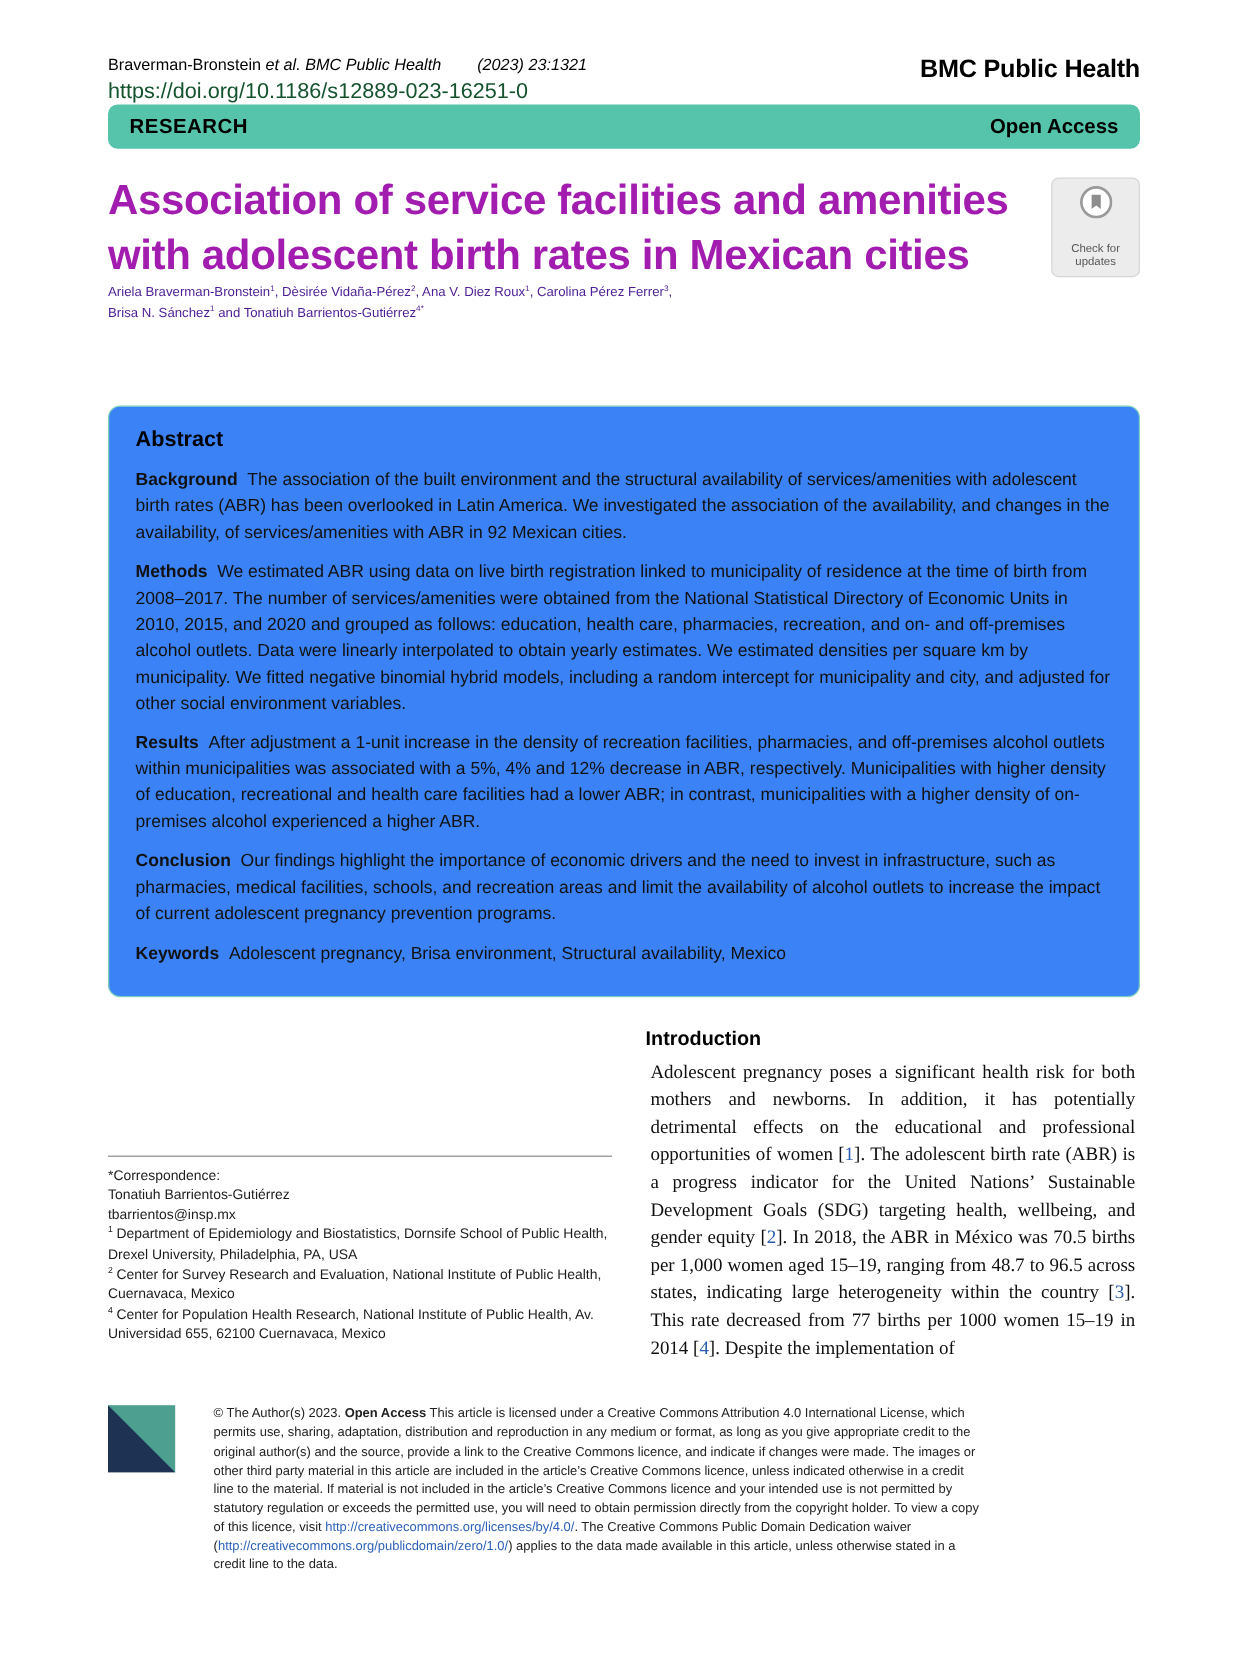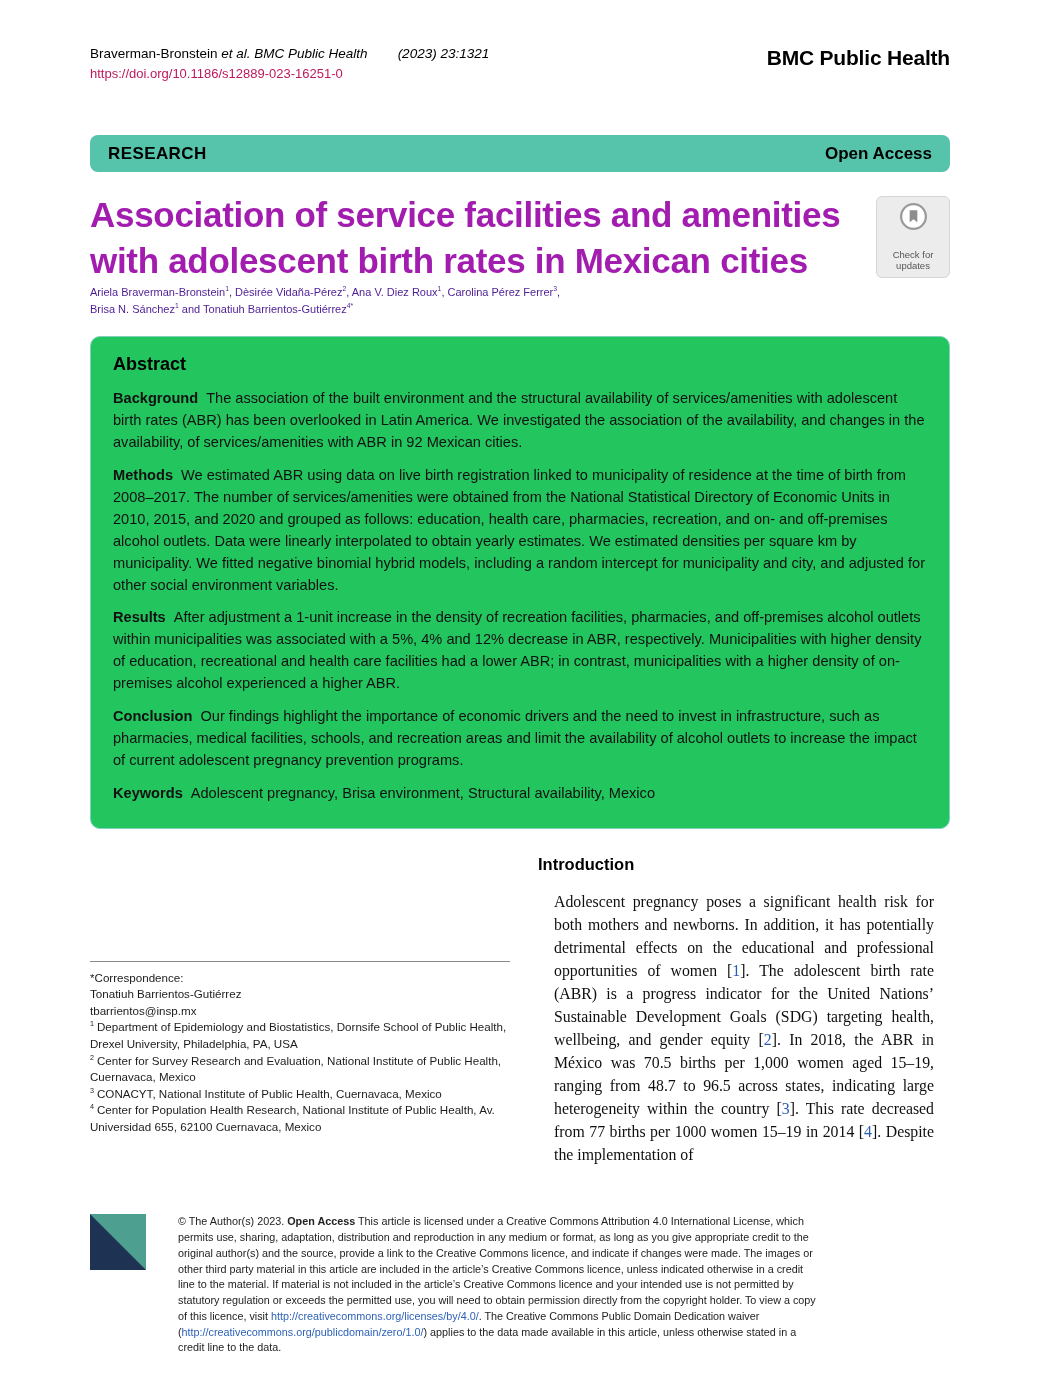--- a/index.html
+++ b/index.html
@@ -8,60 +8,60 @@
     font-family:"Liberation Sans", sans-serif;color:#111;
     -webkit-font-smoothing:antialiased;
   }
   .page{box-sizing:border-box;padding:46px 90px 0 90px;}
 
   
   .topbar{display:flex;justify-content:space-between;align-items:flex-start;}
   .cite-line1{font-size:13.5px;color:#000;}
   .cite-issue{font-style:italic;margin-left:30px;text-align:right;}
   .cite-ital{font-style:italic;}
-  .doi{font-size:13px;margin-top:5px;color:#be185d;}
+  .doi{font-size:18px;margin-top:5px;color:#14532d;}
   .journal-name{font-size:21px;font-weight:600;color:#000;letter-spacing:-0.2px;}
 
   
-  .banner{margin-top:54px;background:#55c4ab;border-radius:8px;height:37px;
+  .banner{background:#55c4ab;border-radius:8px;height:37px;
     display:flex;align-items:center;justify-content:space-between;padding:0 18px;}
   .banner-left{font-weight:bold;font-size:17px;letter-spacing:0.4px;color:#000;}
   .banner-right{font-weight:bold;font-size:17px;color:#000;}
 
   
   .title-row{display:flex;align-items:flex-start;margin-top:20px;}
   .title{flex:1;margin:0;font-size:35px;line-height:1.32;font-weight:600;
     letter-spacing:-0.3px;color:#a21caf;}
   .update-badge{width:66px;flex:none;margin-left:12px;margin-top:4px;background:#ececec;
     border:1px solid #d6d6d6;border-radius:6px;padding:6px 3px 5px;text-align:center;cursor:pointer;}
   .badge-text{font-size:9.5px;color:#555;line-height:1.2;margin-top:15px;}
 
   
   .authors{margin-top:0;font-size:11px;line-height:1.55;color:#4c1d95;}
   sup{font-size:62%;line-height:0;}
 
   
-  .abstract-box{margin-top:18px;border:1.5px solid #7fd1bd;border-radius:10px;
-    background:#22c55e;padding:17px 22px 12px;}
+  .abstract-box{margin-top:68px;border:1.5px solid #7fd1bd;border-radius:10px;
+    background:#3b82f6;padding:17px 22px 12px;}
   .abstract-heading{font-size:18px;font-weight:bold;margin:0 0 13px;color:#000;}
   .abs-sec{font-size:14.6px;line-height:1.5;margin:0 0 11px;color:#111;}
   .abs-label{font-weight:bold;margin-right:8px;}
 
   
   .columns{display:flex;margin-top:26px;}
   .col-left{width:420px;flex:none;}
   .col-right{flex:1;margin-left:28px;}
 
   .corr{margin-top:106px;font-size:11.6px;line-height:1.43;color:#1c1c1c;}
   .corr-rule{border-top:1px solid #8a8a8a;margin-bottom:8px;}
   .affil sup{margin-right:3px;}
 
   .intro-heading{font-size:16.5px;font-weight:bold;margin:0 0 6px;color:#000;}
   .intro-text{font-family:"Liberation Serif", serif;font-size:15.8px;line-height:1.46;
-    text-align:justify;margin:16px;color:#0f0f0f;}
+    text-align:justify;margin:4px;color:#0f0f0f;}
   .cite{color:#2a5db2;cursor:pointer;}
 
   
   .page-footer{display:flex;align-items:flex-start;margin-top:32px;}
   .logo{display:flex;align-items:center;flex:none;}
   .logo-square{width:56px;height:56px;
     background:linear-gradient(to top right,#1e3253 49.6%,#4d9f90 50.4%);}
   .logo-text{font-size:58px;font-weight:800;color:#1e3253;margin-left:24px;
     letter-spacing:-1.5px;line-height:0.9;}
   .license{margin-left:32px;font-size:10.8px;line-height:1.46;color:#222;
@@ -117,21 +117,20 @@
   <div class="columns">
 
     <div class="col-left">
       <div class="corr">
         <div class="corr-rule"></div>
         <div>*Correspondence:</div>
         <div>Tonatiuh Barrientos-Gutiérrez</div>
         <div>tbarrientos@insp.mx</div>
         <div class="affil"><sup>1</sup><span>Department of Epidemiology and Biostatistics, Dornsife School of Public Health, Drexel University, Philadelphia, PA, USA</span></div>
         <div class="affil"><sup>2</sup><span>Center for Survey Research and Evaluation, National Institute of Public Health, Cuernavaca, Mexico</span></div>
-        <div class="affil"><sup>3</sup><span>CONACYT, National Institute of Public Health, Cuernavaca, Mexico</span></div>
         <div class="affil"><sup>4</sup><span>Center for Population Health Research, National Institute of Public Health, Av. Universidad 655, 62100 Cuernavaca, Mexico</span></div>
       </div>
     </div>
 
     <div class="col-right">
       <h2 class="intro-heading">Introduction</h2>
       <p class="intro-text"><span>Adolescent pregnancy poses a significant health risk for both mothers and newborns. In addition, it has potentially detrimental effects on the educational and professional opportunities of women [</span><span class="cite">1</span><span>]. The adolescent birth rate (ABR) is a progress indicator for the United Nations’ Sustainable Development Goals (SDG) targeting health, wellbeing, and gender equity [</span><span class="cite">2</span><span>]. In 2018, the ABR in México was 70.5 births per 1,000 women aged 15–19, ranging from 48.7 to 96.5 across states, indicating large heterogeneity within the country [</span><span class="cite">3</span><span>]. This rate decreased from 77 births per 1000 women 15–19 in 2014 [</span><span class="cite">4</span><span>]. Despite the implementation of</span></p>
     </div>
   </div>
 

